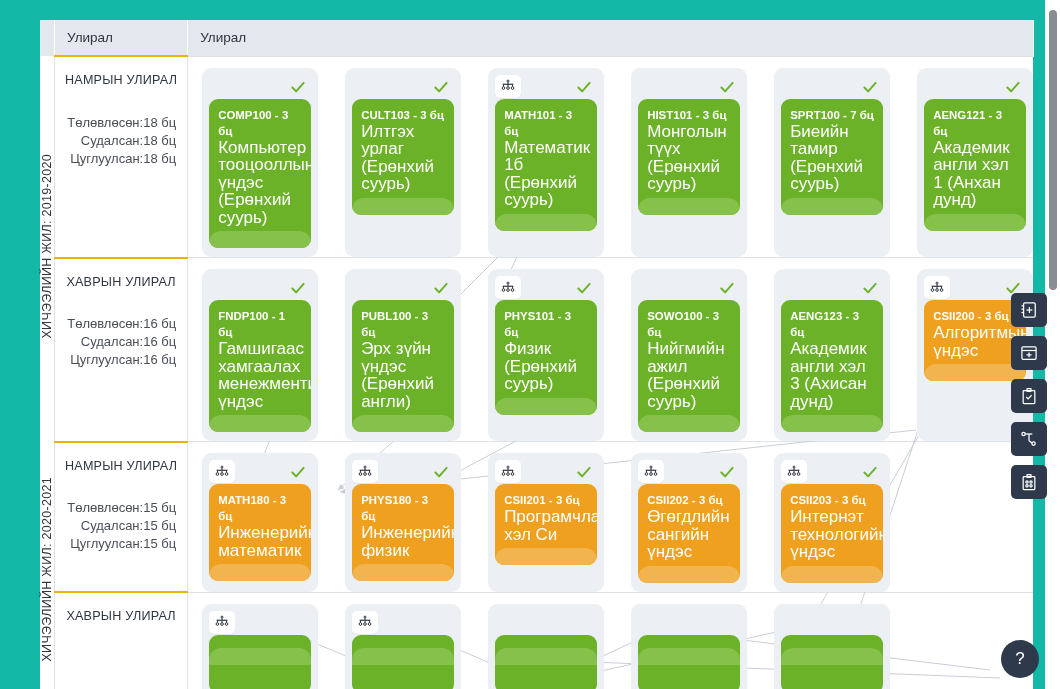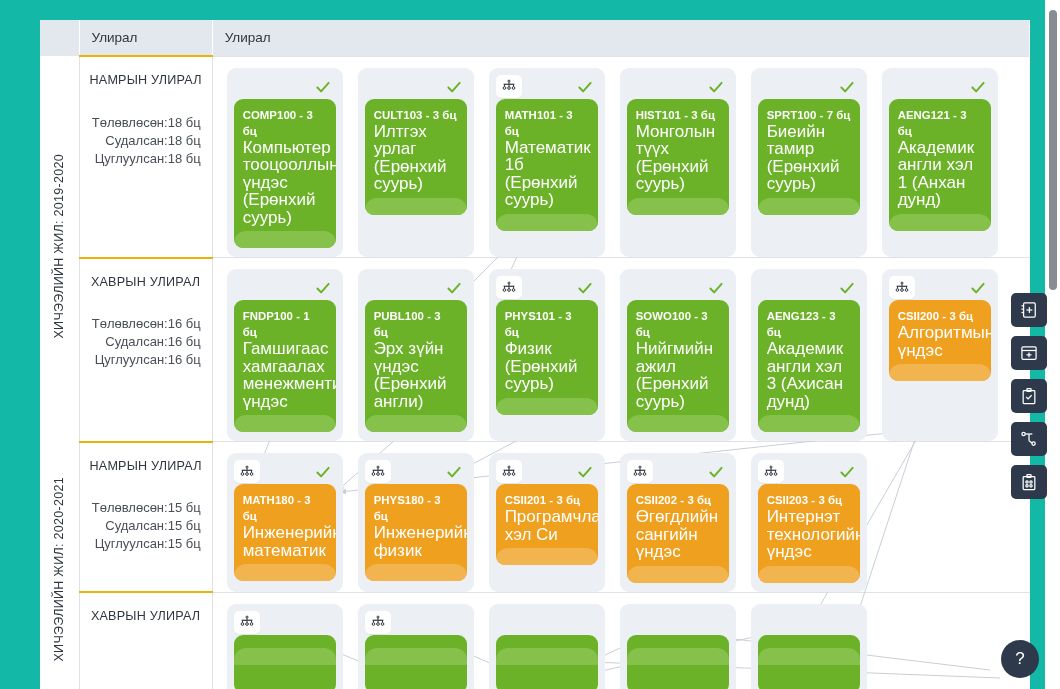--- a/index.html
+++ b/index.html
@@ -82,21 +82,21 @@
   .courses-cell {
     border-top: 1px solid #dfe3e8;
     vertical-align: top;
     padding: 0;
     background: #ffffff;
     position: relative;
   }
   .row-courses {
     display: flex;
     flex-direction: row;
-    gap: 15px;
+    gap: 27px;
     padding: 11px 0 0 14px;
     position: relative;
     z-index: 2;
   }
 
   
   .slot {
     width: 116px;
     background: #eceff4;
     border-radius: 9px;

